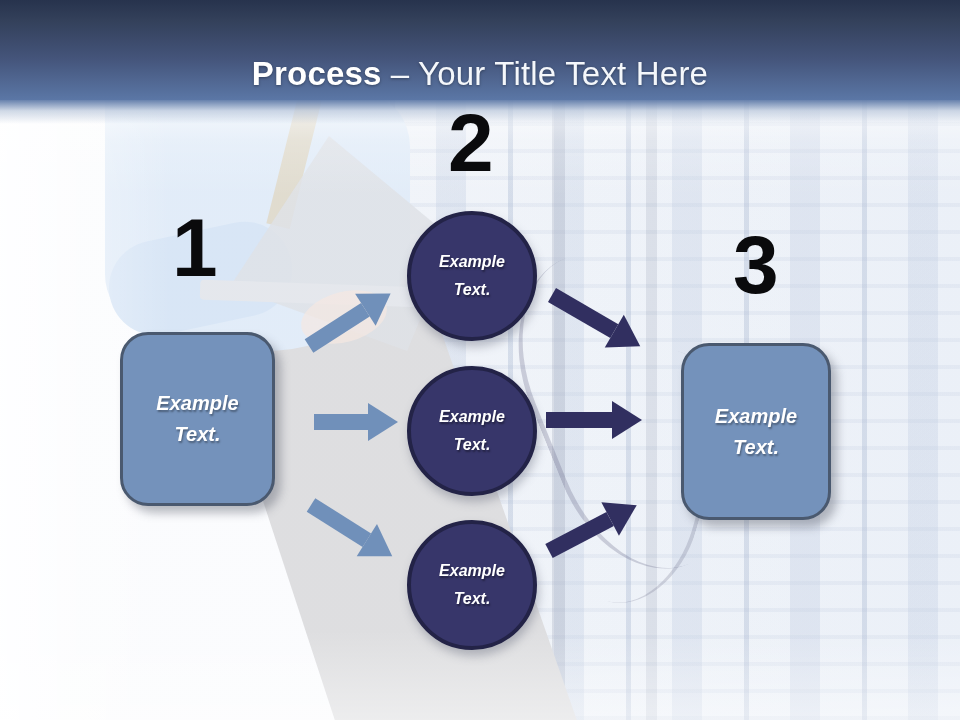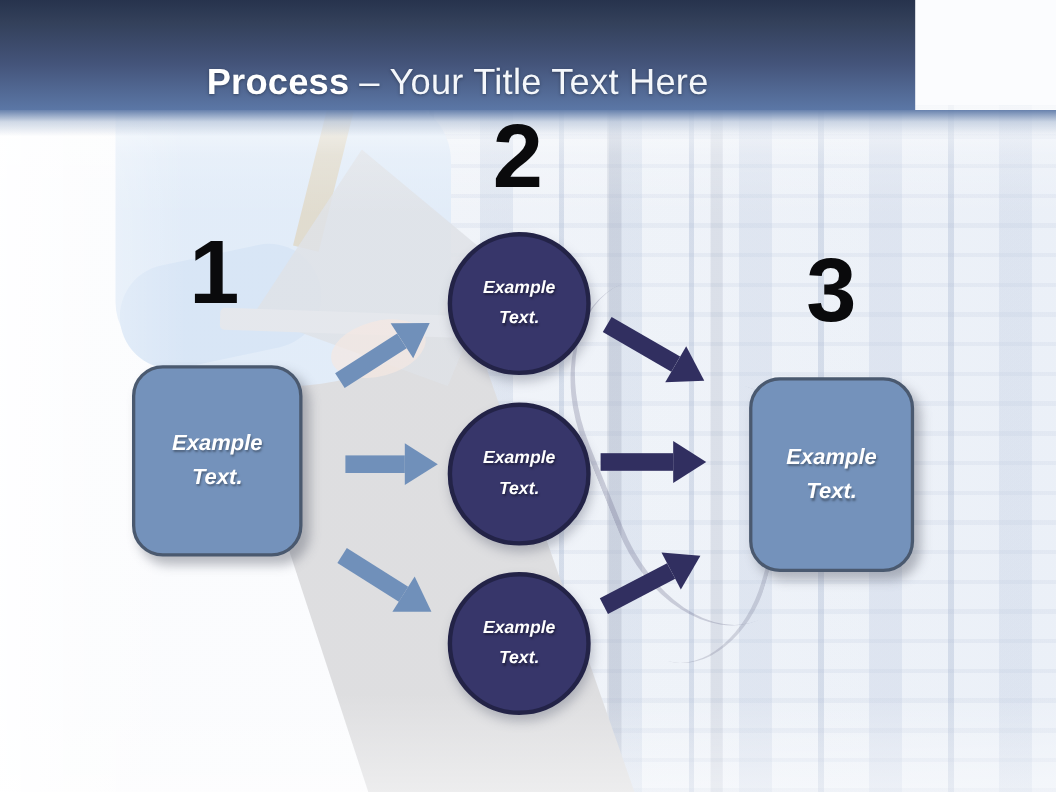--- a/index.html
+++ b/index.html
@@ -2,21 +2,21 @@
 <html><head>
 <meta charset="utf-8">
 <style>
   html,body{margin:0;padding:0;background:#ffffff;}
   .slide{
     position:relative;width:960px;height:720px;overflow:hidden;
     background:#fbfcfe;font-family:"Liberation Sans",sans-serif;
   }
   
   .header{
-    position:absolute;left:0;top:0;width:832px;height:100px;z-index:5;
+    position:absolute;left:0;top:0;width:960px;height:100px;z-index:5;
     background:linear-gradient(180deg,#27334d 0%,#33405a 20%,#44547a 58%,#5b77a6 100%);
     display:flex;justify-content:center;align-items:flex-end;
   }
   .header-fade{
     position:absolute;left:0;top:100px;width:960px;height:24px;z-index:5;
     background:linear-gradient(180deg,rgba(91,119,166,0.92) 0%,rgba(150,170,200,0.45) 45%,rgba(255,255,255,0) 100%);
   }
   .title{
     margin:0 0 10px 0;font-size:33px;line-height:1;color:#ffffff;font-weight:400;
     text-shadow:0 1px 3px rgba(0,0,0,0.35);letter-spacing:0.2px;white-space:nowrap;

